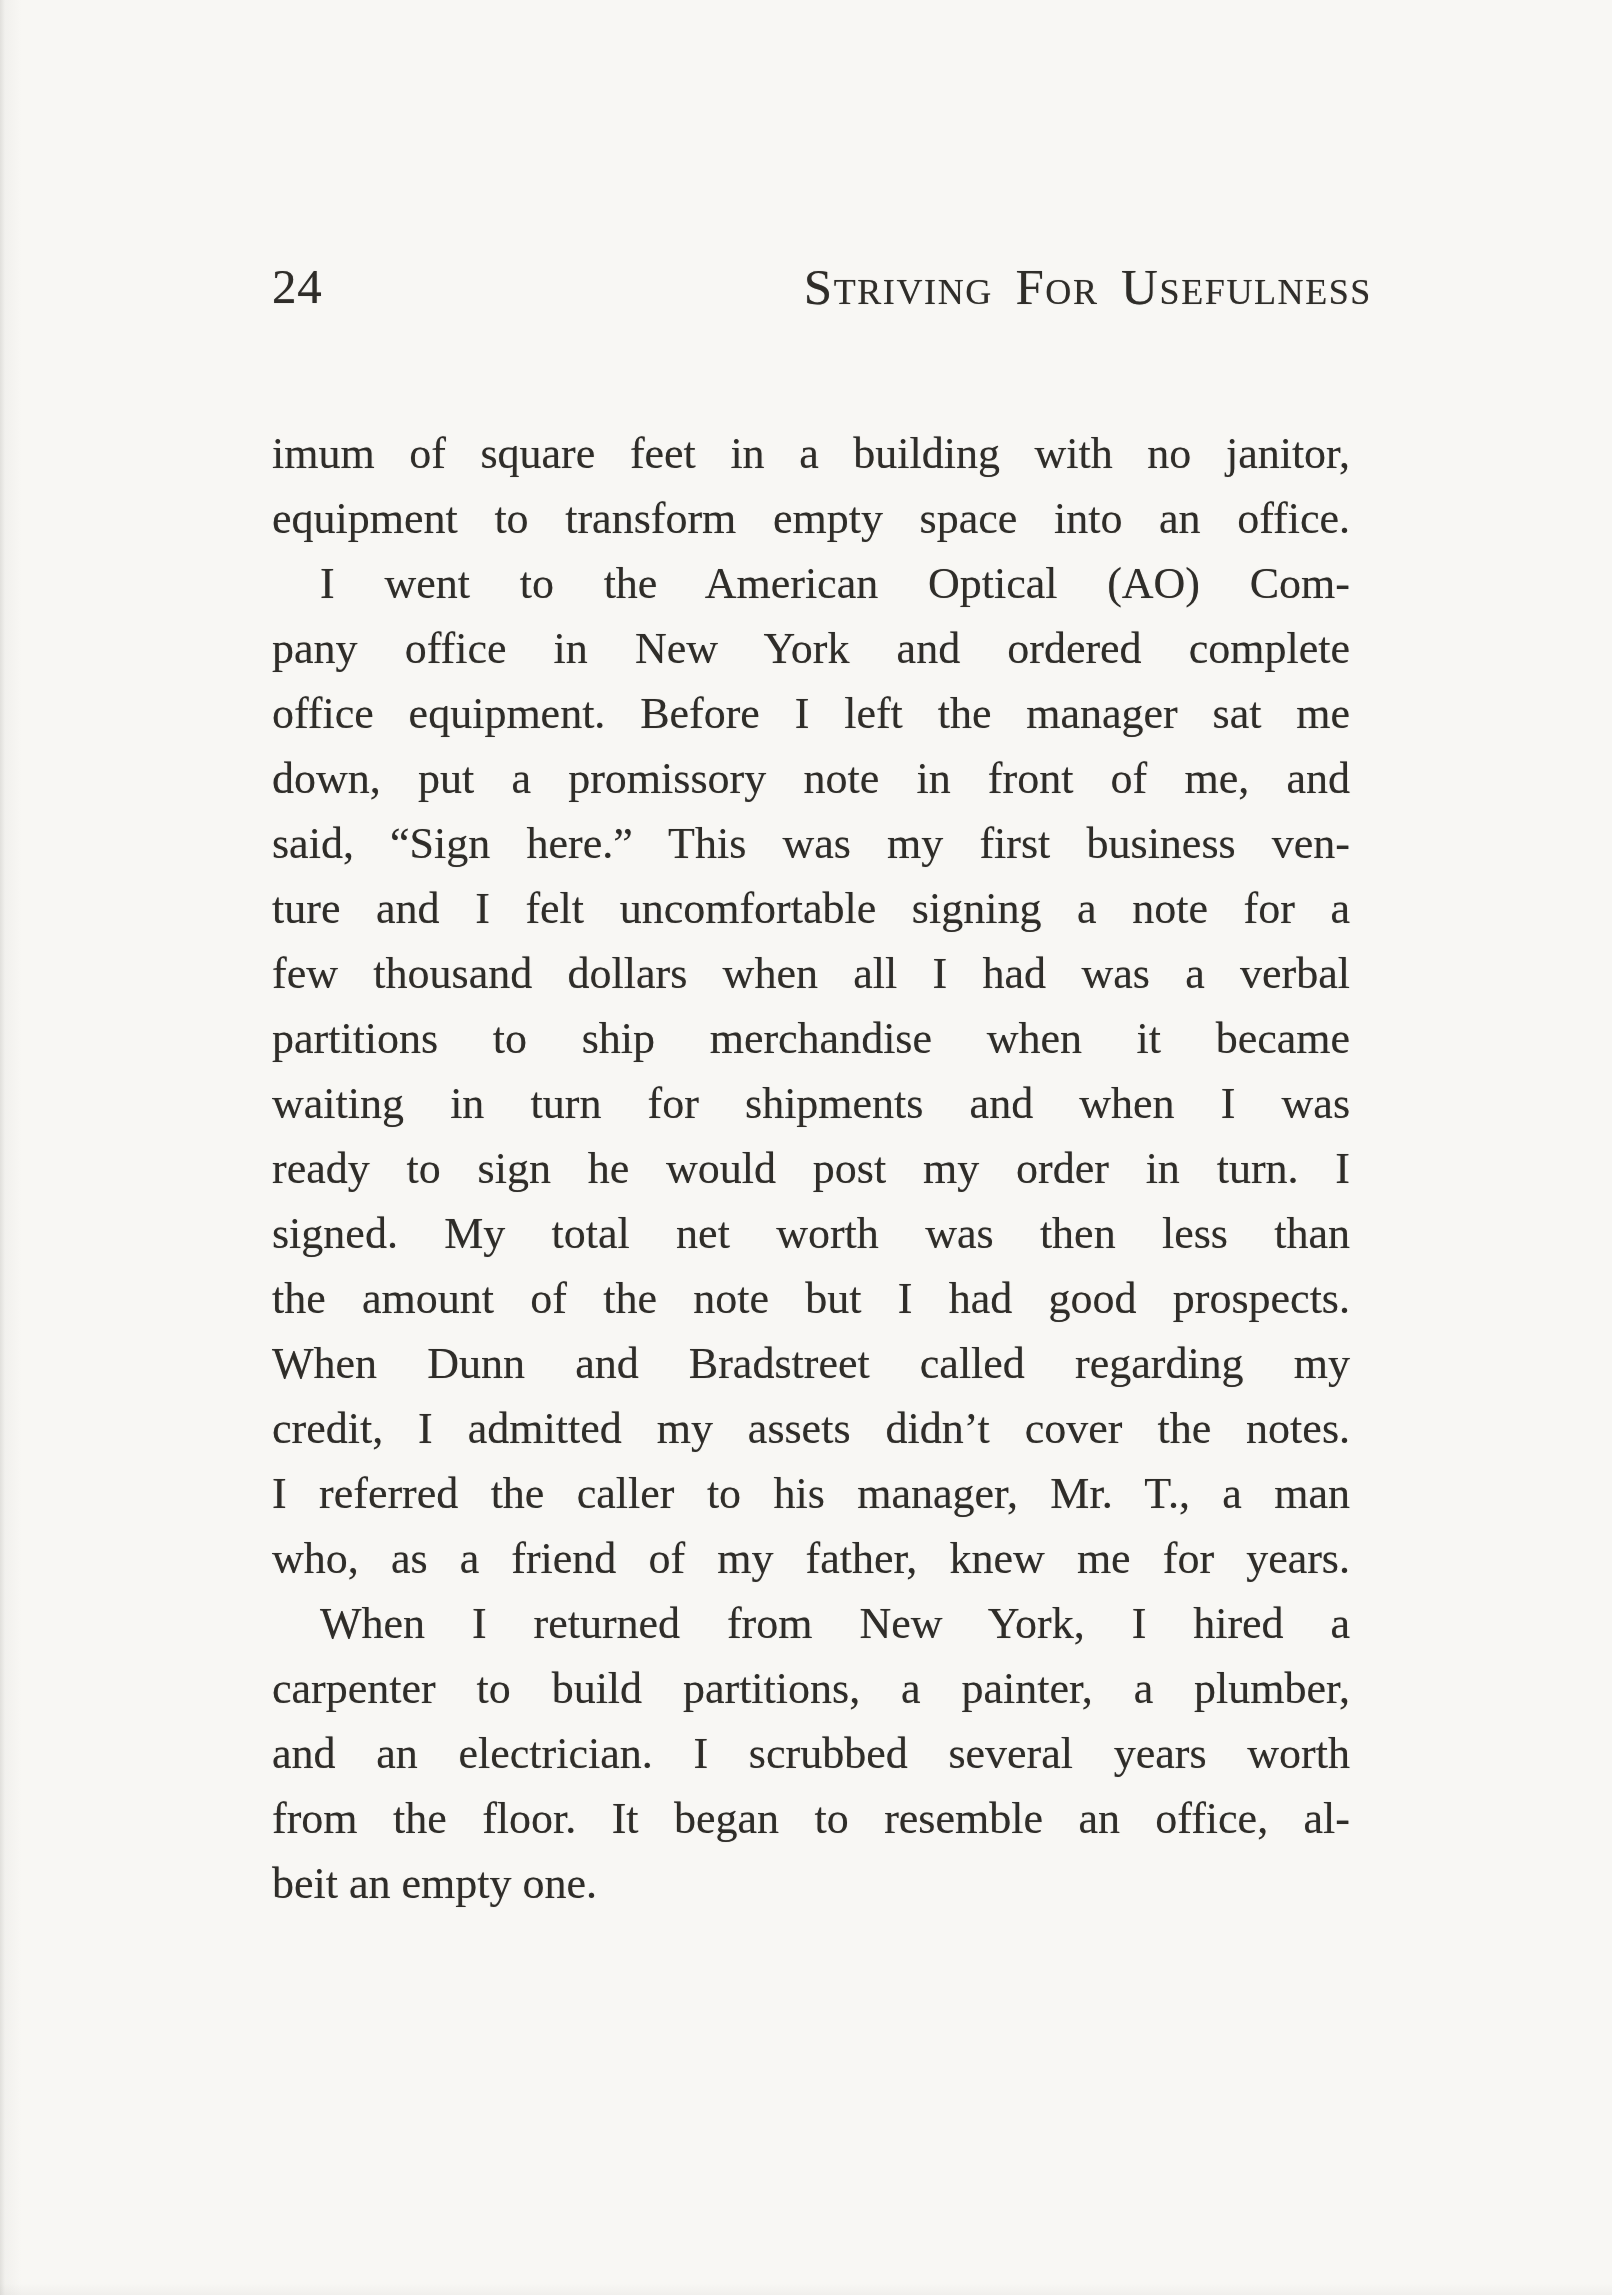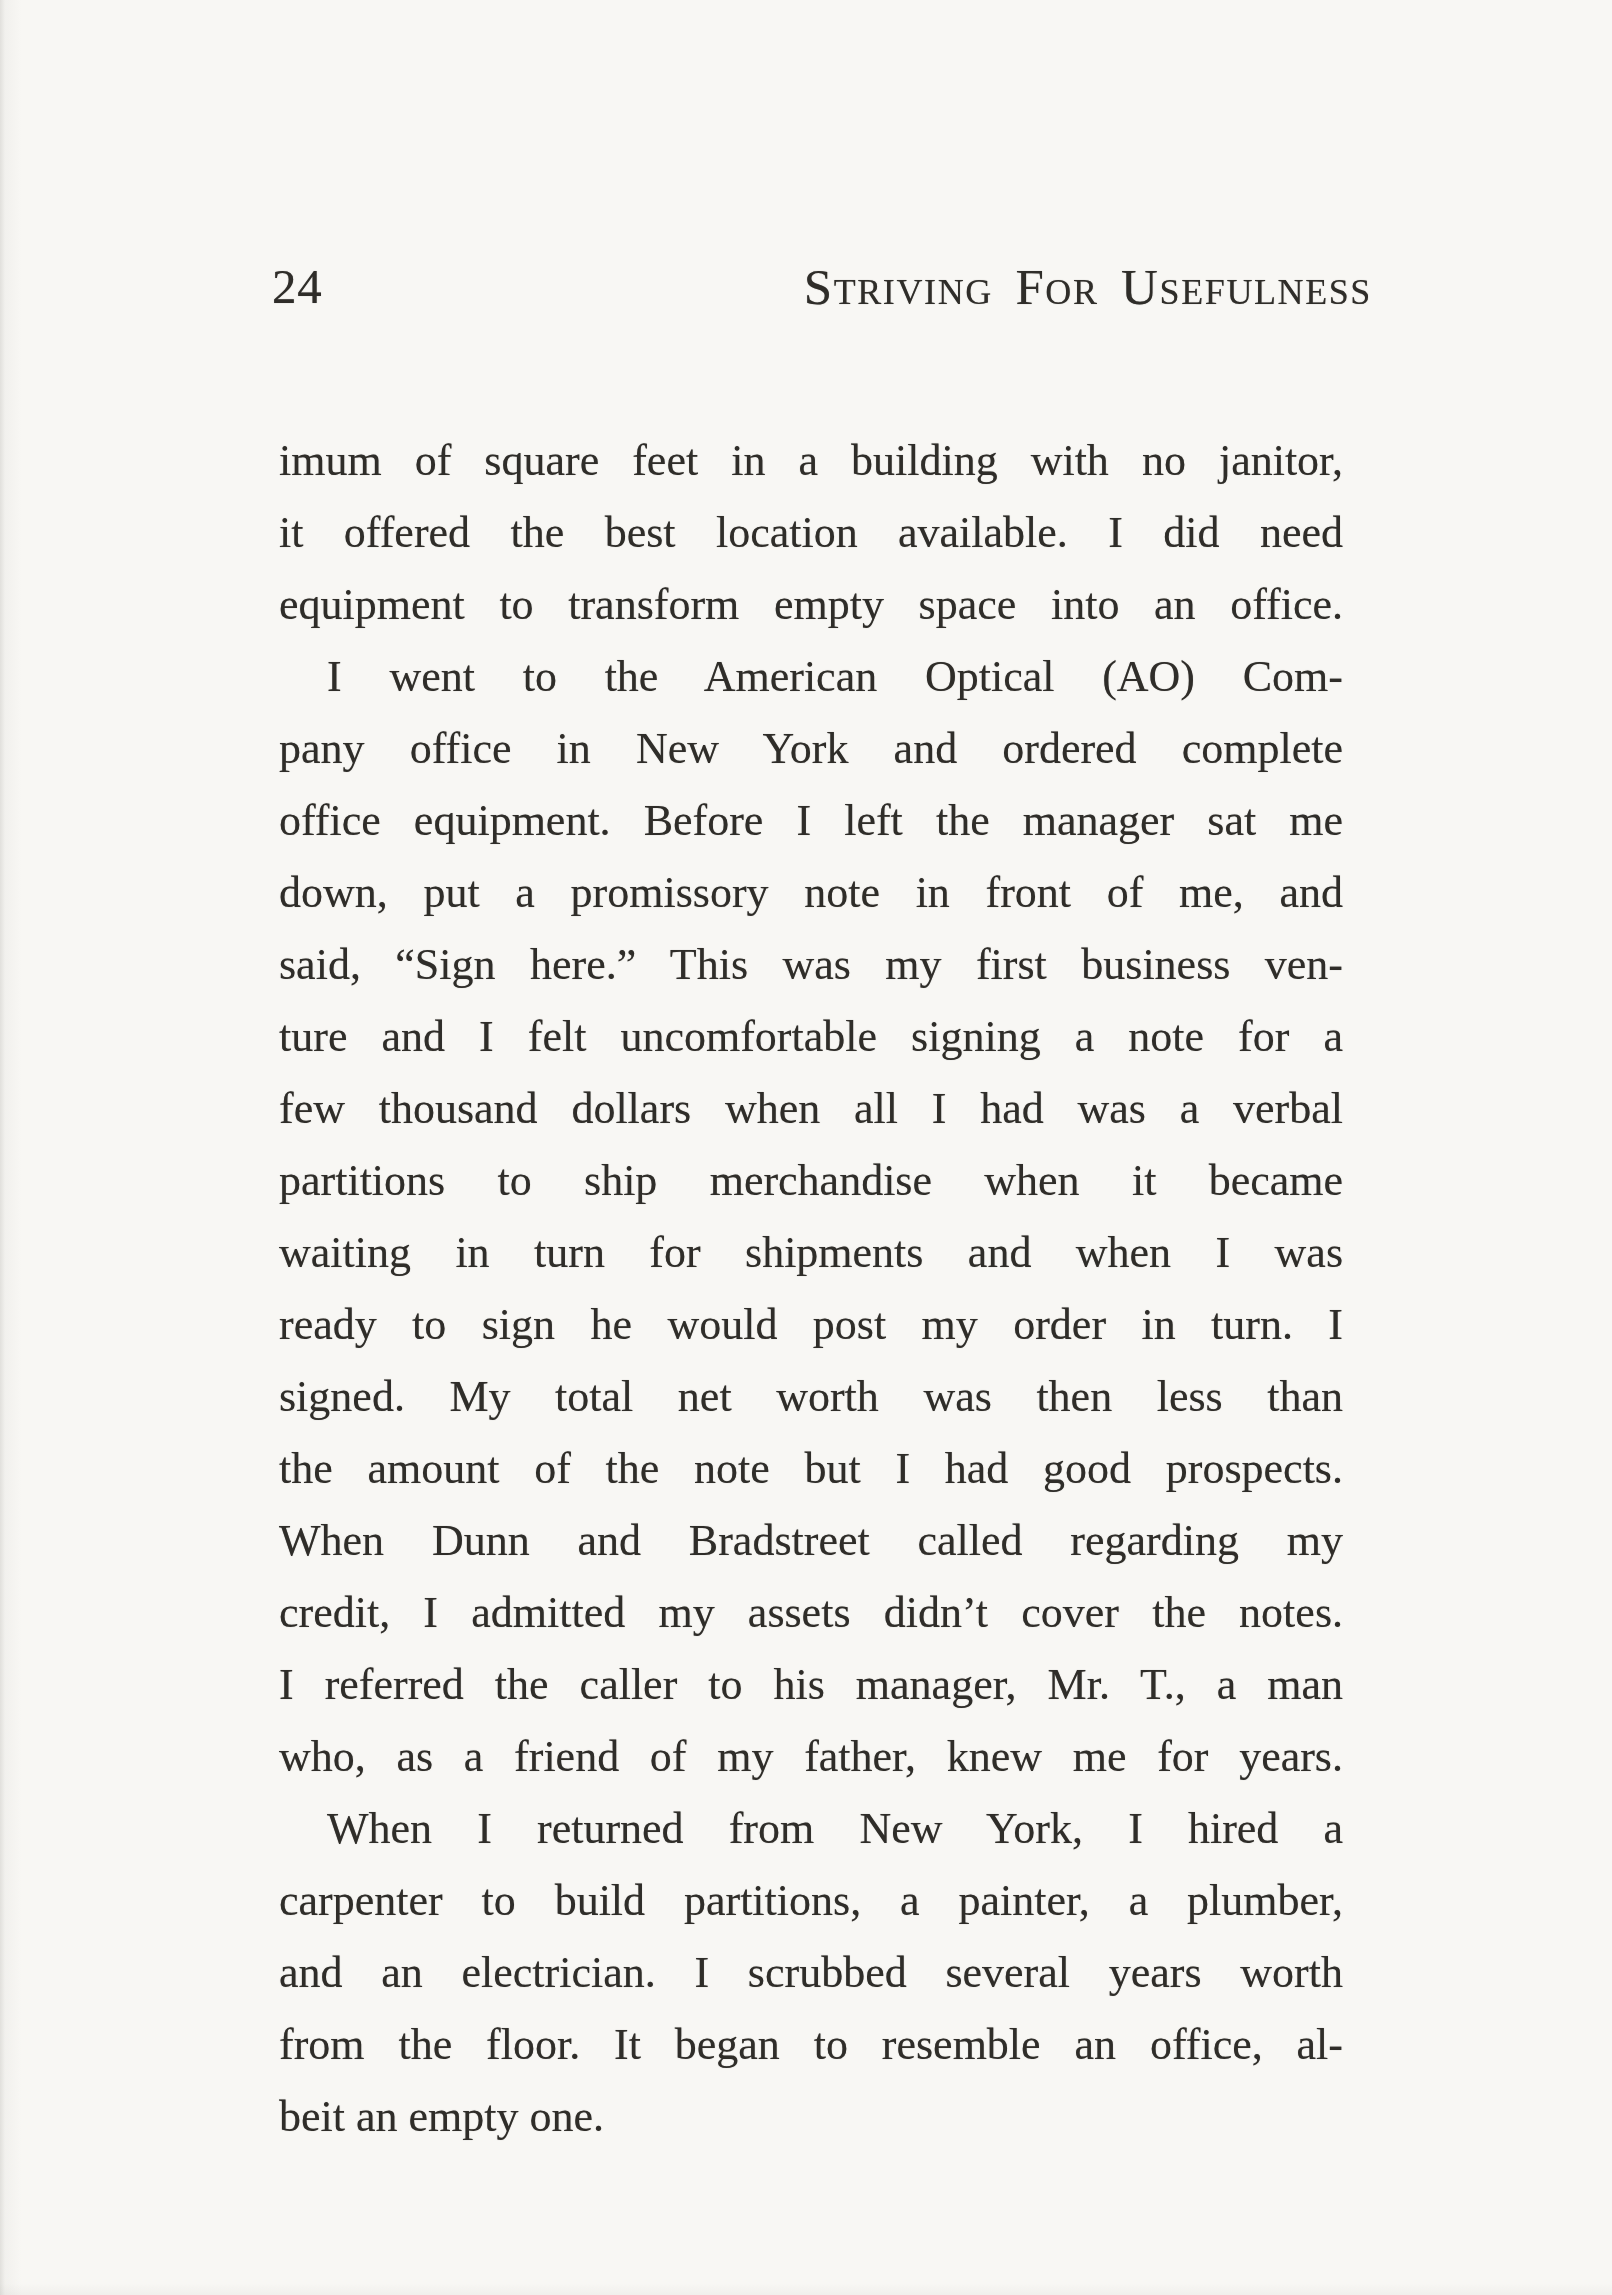--- a/index.html
+++ b/index.html
@@ -43,21 +43,21 @@
     word-spacing: 8.2px;
     text-shadow: 0 0 0.8px rgba(47,45,41,0.55);
   }
   .text-column {
     position: absolute;
     left: 272px;
     top: 421px;
     width: 1078px;
   }
   .line {
-    margin: 7px;
+    margin: 0;
     padding: 0;
     height: 65px;
     font-size: 44px;
     line-height: 65px;
     text-align: justify;
     text-align-last: justify;
     text-shadow: 0 0 0.8px rgba(47,45,41,0.5);
   }
   .line.indent {
     text-indent: 48px;
@@ -71,21 +71,20 @@
 
 <div class="page" style="color: rgb(47, 45, 41);">
 
   <header class="running-head">
     <span class="page-num">24</span>
     <span class="head-title">Striving For Usefulness</span>
   </header>
 
   <main class="text-column">
     <p class="line">imum of square feet in a building with no janitor,</p>
-    <p class="line">it offered the best location available. I did need</p>
     <p class="line">equipment to transform empty space into an office.</p>
     <p class="line indent">I went to the American Optical (AO) Com-</p>
     <p class="line">pany office in New York and ordered complete</p>
     <p class="line">office equipment. Before I left the manager sat me</p>
     <p class="line">down, put a promissory note in front of me, and</p>
     <p class="line">said, “Sign here.” This was my first business ven-</p>
     <p class="line">ture and I felt uncomfortable signing a note for a</p>
     <p class="line">few thousand dollars when all I had was a verbal</p>
     <p class="line">partitions to ship merchandise when it became</p>
     <p class="line">waiting in turn for shipments and when I was</p>

